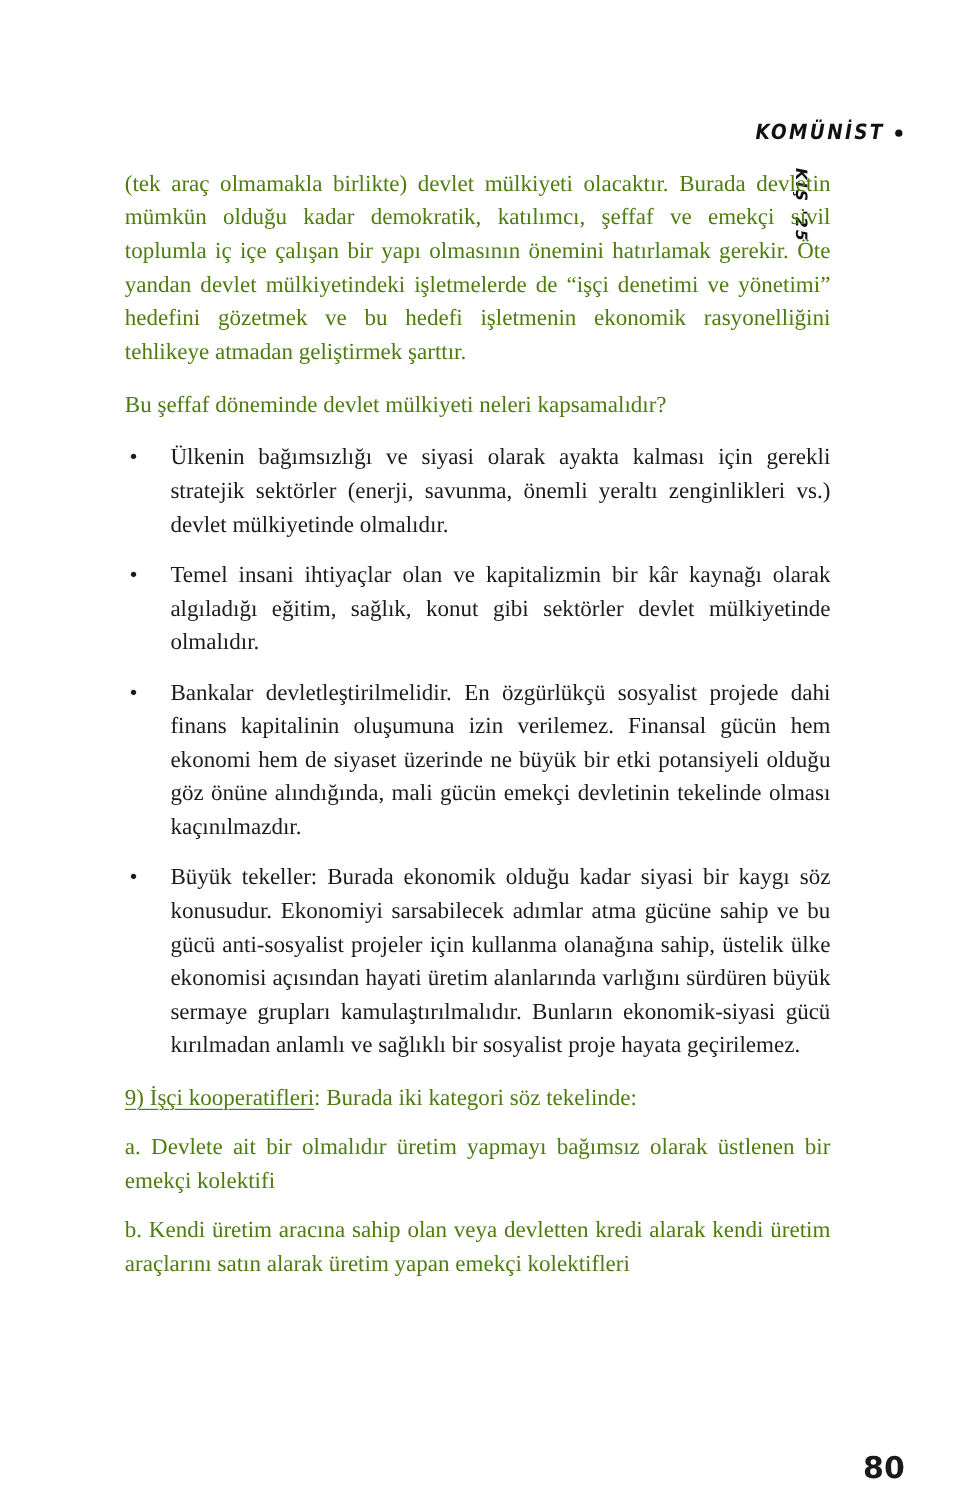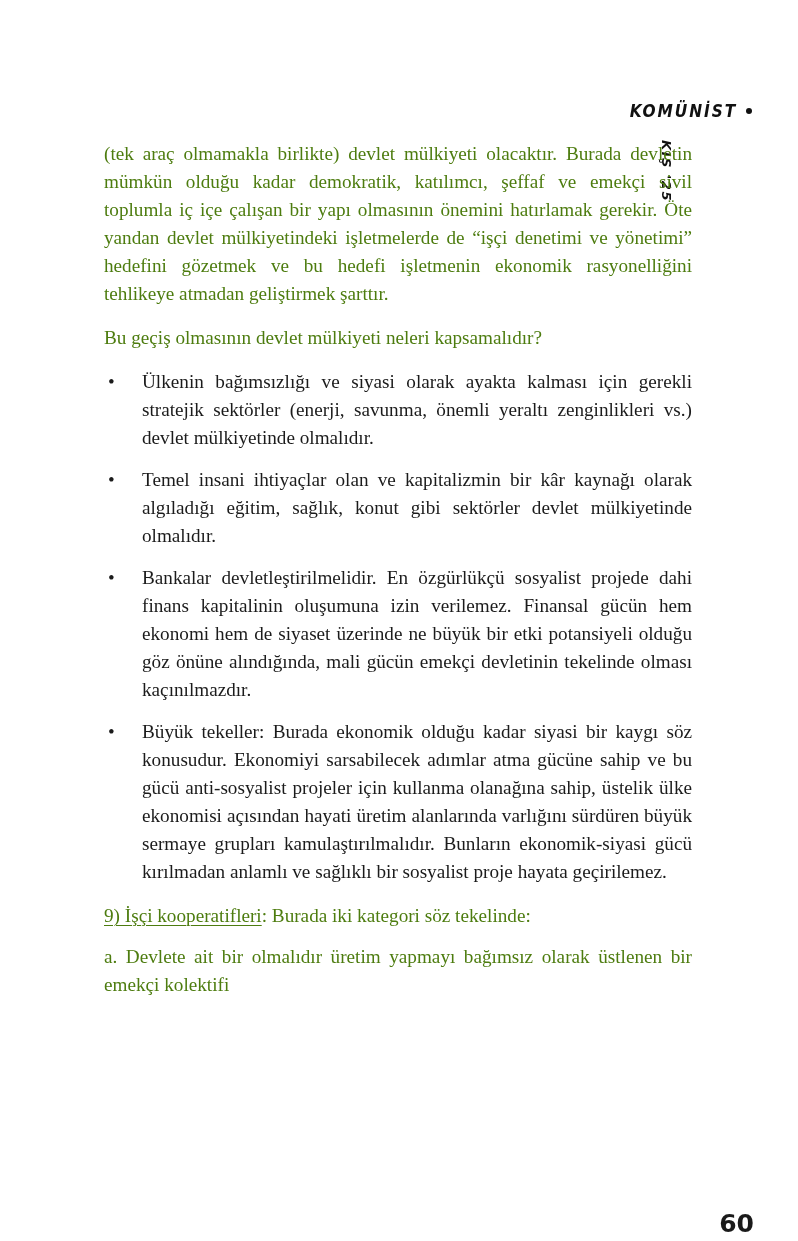--- a/index.html
+++ b/index.html
@@ -152,21 +152,21 @@
   </div>
 
   <div class="issue-label">KIŞ '25</div>
 
   <div class="column">
 
     <p class="body-text">(tek araç olmamakla birlikte) devlet mülkiyeti olacaktır. Burada devletin mümkün olduğu kadar demokratik, katılımcı, şeffaf ve emekçi sivil toplumla iç içe çalışan bir yapı olmasının önemini hatırlamak gerekir. Öte yandan devlet mülkiyetindeki işletmelerde de “işçi denetimi ve yönetimi” hedefini gözetmek ve bu hedefi işletmenin ekonomik rasyonelliğini tehlikeye atmadan geliştirmek şarttır.</p>
 
     <div class="para-gap"></div>
 
-    <p class="body-text">Bu geçiş olmasının devlet mülkiyeti neleri kapsamalıdır?</p>
+    <p class="body-text">Bu şeffaf döneminde devlet mülkiyeti neleri kapsamalıdır?</p>
 
     <div class="para-gap"></div>
 
     <ul class="bullets">
       <li>
         <span class="bullet-marker">•</span>
         <span>Ülkenin bağımsızlığı ve siyasi olarak ayakta kalması için gerekli stratejik sektörler (enerji, savunma, önemli yeraltı zenginlikleri vs.) devlet mülkiyetinde olmalıdır.</span>
       </li>
       <li>
         <span class="bullet-marker">•</span>
@@ -187,21 +187,22 @@
     <p class="body-head">
       <span class="u-head">9) İşçi kooperatifleri</span><span>: Burada iki kategori söz tekelinde:</span>
     </p>
 
     <div class="para-gap-sm"></div>
 
     <p class="body-text">a. Devlete ait bir olmalıdır üretim yapmayı bağımsız olarak üstlenen bir emekçi kolektifi</p>
 
     <div class="para-gap-sm"></div>
 
+    <p class="body-text">b. Kendi üretim aracına sahip olan veya devletten kredi alarak kendi üretim araçlarını satın alarak üretim yapan emekçi kolektifleri</p>
 
     <div class="para-gap-sm"></div>
 
 
   </div>
 
-  <div class="folio">60</div>
+  <div class="folio">80</div>
 
 </div>
 
 </body></html>

